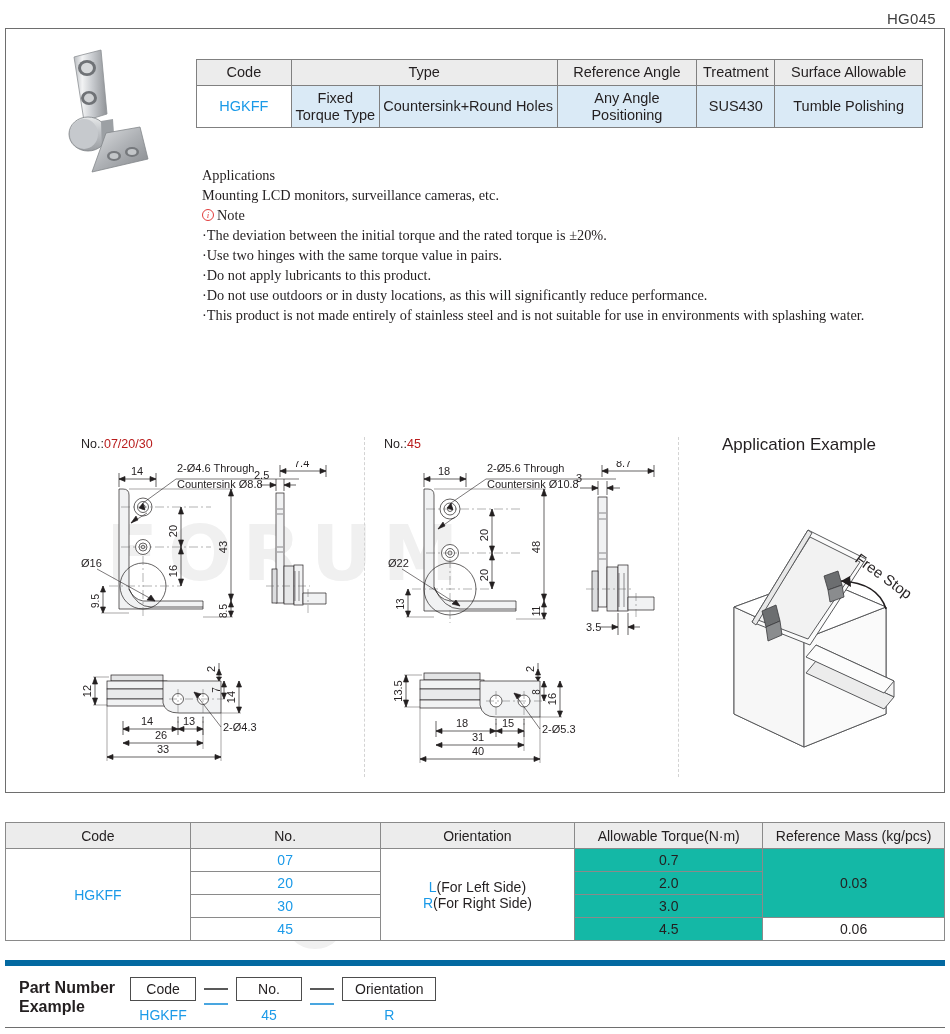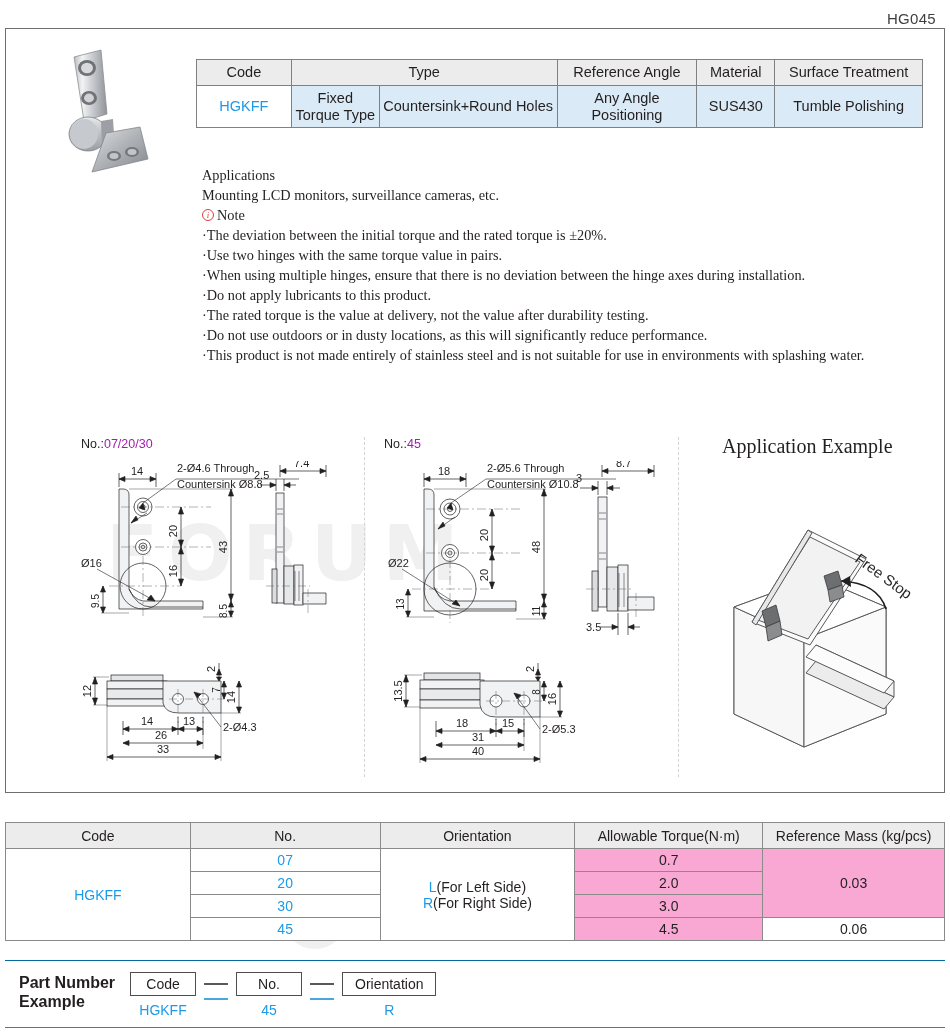--- a/index.html
+++ b/index.html
@@ -61,22 +61,22 @@
   .note-title { display: flex; align-items: center; gap: 1px; }
   .i-circle {
     display: inline-block; width: 12px; height: 12px; border-radius: 50%;
     border: 1px solid #e23c3c; color: #e23c3c; font-size: 9px; line-height: 11px;
     text-align: center; font-style: italic; margin-right: 2px;
   }
 
   
   .drawings { position: absolute; left: 0; top: 370px; width: 938px; height: 393px; }
   .dwg-label { position: absolute; font-size: 12.5px; color: #231f20; }
-  .dwg-label .num { color: #a21caf; }
-  .app-title { position: absolute; left: 716px; top: 36px; font-size: 20px; font-family: Liberation Serif, serif; }
+  .dwg-label .num { color: #b91c1c; }
+  .app-title { position: absolute; left: 716px; top: 36px; font-size: 17px; }
 
   .divider-v {
     position: absolute; top: 38px; height: 340px; width: 0;
     border-left: 1px dashed #d3d3d3;
   }
 
   
   .watermark {
     position: absolute; left: 275px; top: 480px;
     font-size: 76px; font-weight: bold; color: #f0f0f0;
@@ -100,32 +100,32 @@
     border-collapse: collapse;
     font-size: 14px;
   }
   .bot-table th, .bot-table td {
     border: 1px solid #8a8a8a;
     text-align: center; font-weight: normal; padding: 3px 2px;
   }
   .bot-table thead th { background: #ececec; height: 26px; }
   .bot-table td { height: 22px; background: #fff; }
   .bot-table td.blue-txt { color: #1b9ae8; }
-  .bot-table td.hl { background: #f9a8d4; }
+  .bot-table td.hl { background: #14b8a6; }
   .bot-table .c-code { width: 185px; }
   .bot-table .c-no { width: 190px; }
   .bot-table .c-or { width: 195px; }
   .bot-table .c-tq { width: 188px; }
   .bot-table .c-mass { width: 182px; }
   .orient-line .o-letter { color: #1b9ae8; }
 
   
   .pn-box {
     position: absolute; left: 5px; top: 960px; width: 940px; height: 68px;
-    border-top: 1px solid #0369a1; border-bottom: 1px solid #6e6e6e;
+    border-top: 6px solid #0369a1; border-bottom: 1px solid #6e6e6e;
   }
   .pn-label { position: absolute; left: 14px; top: 12px; font-size: 16px; font-weight: bold; line-height: 19px; }
   .pn-row { position: absolute; left: 125px; top: 11px; display: flex; align-items: flex-start; }
   .pn-cell { display: flex; flex-direction: column; align-items: center; }
   .pn-key {
     border: 1px solid #4d4d4d; padding: 3px 12px; font-size: 14px;
     min-width: 66px; text-align: center; background: #fff;
   }
   .pn-val { color: #1b9ae8; font-size: 14px; margin-top: 6px; }
   .pn-dash { display: flex; flex-direction: column; align-items: center; padding: 0 8px; }
@@ -179,22 +179,22 @@
         <ellipse cx="88" cy="111" rx="4.5" ry="3" fill="#c3c6c9"></ellipse>
       </svg>
     </div>
 
     <table class="spec-table">
       <thead>
         <tr>
           <th class="w-code">Code</th>
           <th class="w-t1" colspan="2" style="width:266px">Type</th>
           <th class="w-ang">Reference Angle</th>
-          <th class="w-mat">Material</th>
-          <th class="w-surf">Surface Treatment</th>
+          <th class="w-mat">Treatment</th>
+          <th class="w-surf">Surface Allowable</th>
         </tr>
       </thead>
       <tbody>
         <tr>
           <td class="code-cell">HGKFF</td>
           <td class="w-t1">
             <span>Fixed</span><br>
             <span>Torque Type</span>
           </td>
           <td class="w-t2">Countersink+Round Holes</td>
@@ -207,23 +207,21 @@
 
     <div class="notes">
       <div class="line">Applications</div>
       <div class="line">Mounting LCD monitors, surveillance cameras, etc.</div>
       <div class="note-title">
         <span class="i-circle">i</span>
         <span>Note</span>
       </div>
       <div class="line">·The deviation between the initial torque and the rated torque is ±20%.</div>
       <div class="line">·Use two hinges with the same torque value in pairs.</div>
-      <div class="line">·When using multiple hinges, ensure that there is no deviation between the hinge axes during installation.</div>
       <div class="line">·Do not apply lubricants to this product.</div>
-      <div class="line">·The rated torque is the value at delivery, not the value after durability testing.</div>
       <div class="line">·Do not use outdoors or in dusty locations, as this will significantly reduce performance.</div>
       <div class="line">·This product is not made entirely of stainless steel and is not suitable for use in environments with splashing water.</div>
     </div>
 
     <div class="drawings">
 
       <div class="wm-ring"></div>
       <div class="watermark" style="left:100px; top:110px;">FORUM</div>
 
       <div class="divider-v" style="left:358px;"></div>

